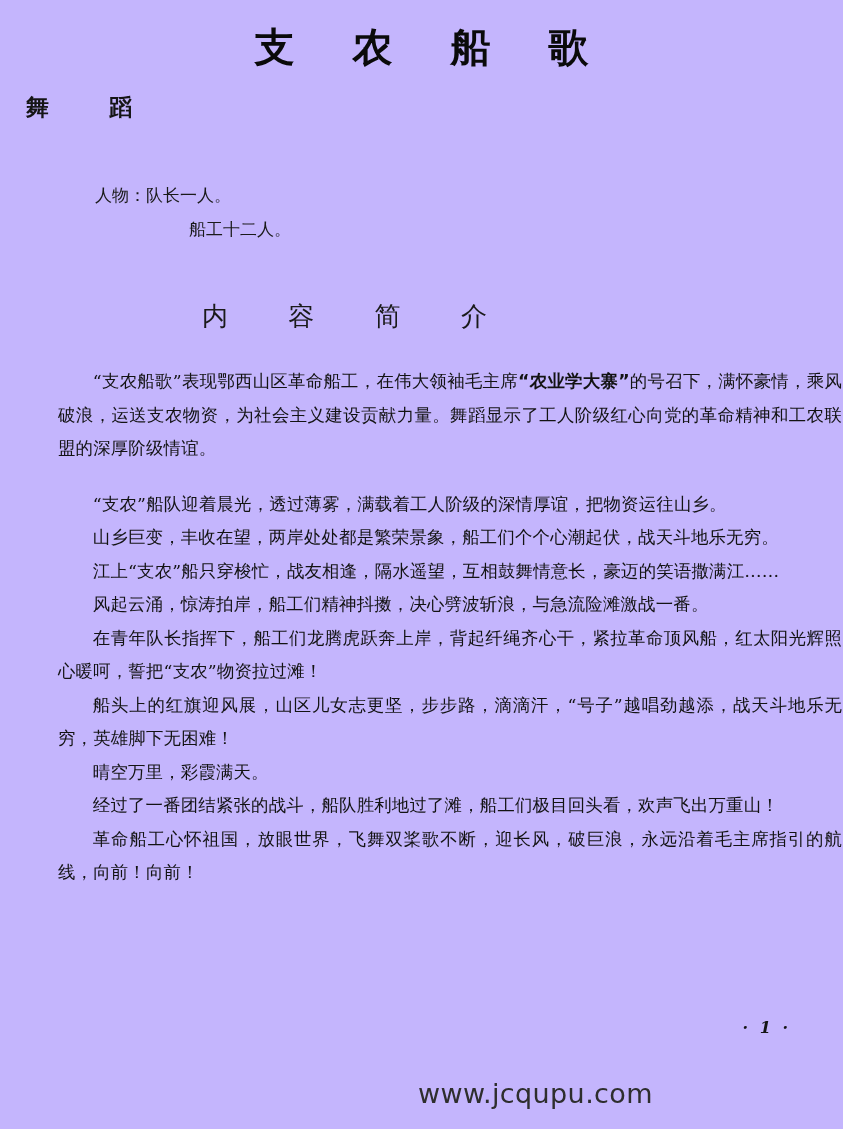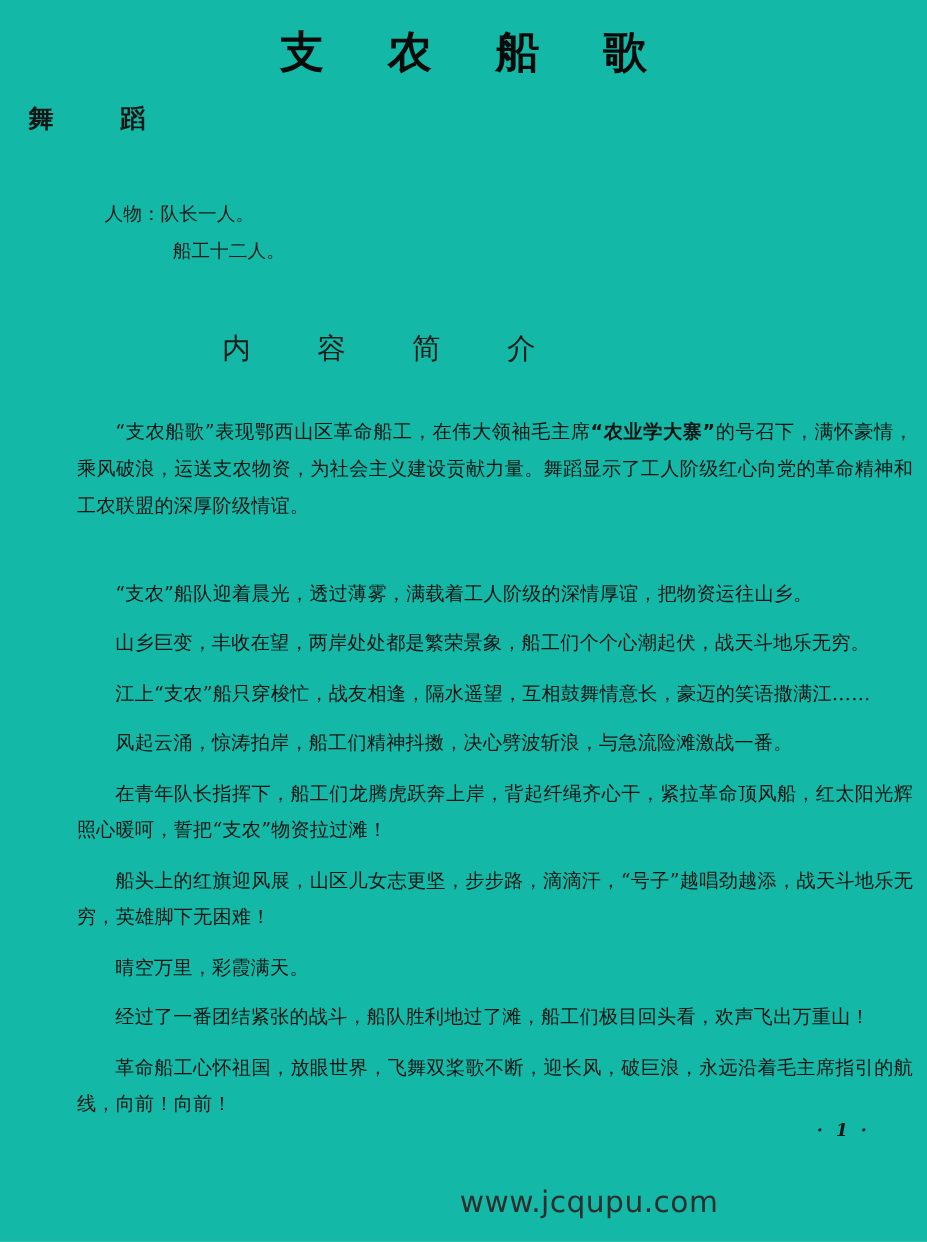--- a/index.html
+++ b/index.html
@@ -12,21 +12,21 @@
     height: 1129px;
     position: relative;
     font-family: "DejaVu Serif", "Liberation Serif", serif;
     color: #111111;
     overflow: hidden;
   }
 
   .page {
     position: absolute;
     inset: 0;
-    background: #14b8a6;
+    background: #c4b5fd;
   }
 
   
   .doc-title {
     position: absolute;
     top: 20px;
     left: 0;
     width: 843px;
     text-align: center;
     font-size: 40px;
@@ -53,21 +53,21 @@
   
   .cast {
     position: absolute;
     top: 178px;
     left: 95px;
     font-size: 17px;
     line-height: 34px;
     color: #1a1a1a;
   }
   .cast-line-2 {
-    margin-left: 62px;
+    margin-left: 94px;
   }
 
   
   .section-heading {
     position: absolute;
     top: 299px;
     left: 0;
     width: 689px;
     text-align: center;
     font-size: 26px;
@@ -84,21 +84,21 @@
     left: 58px;
     width: 784px;
     font-size: 17.4px;
     line-height: 33.5px;
     text-align: justify;
     text-justify: inter-character;
     color: #131313;
   }
 
   .para {
-    margin: 12px;
+    margin: 0;
     text-indent: 2em;
   }
   .para-gap { height: 22px; }
 
   .bold-emph {
     font-weight: bold;
     font-family: "DejaVu Sans", "Liberation Sans", sans-serif;
   }
 
   

